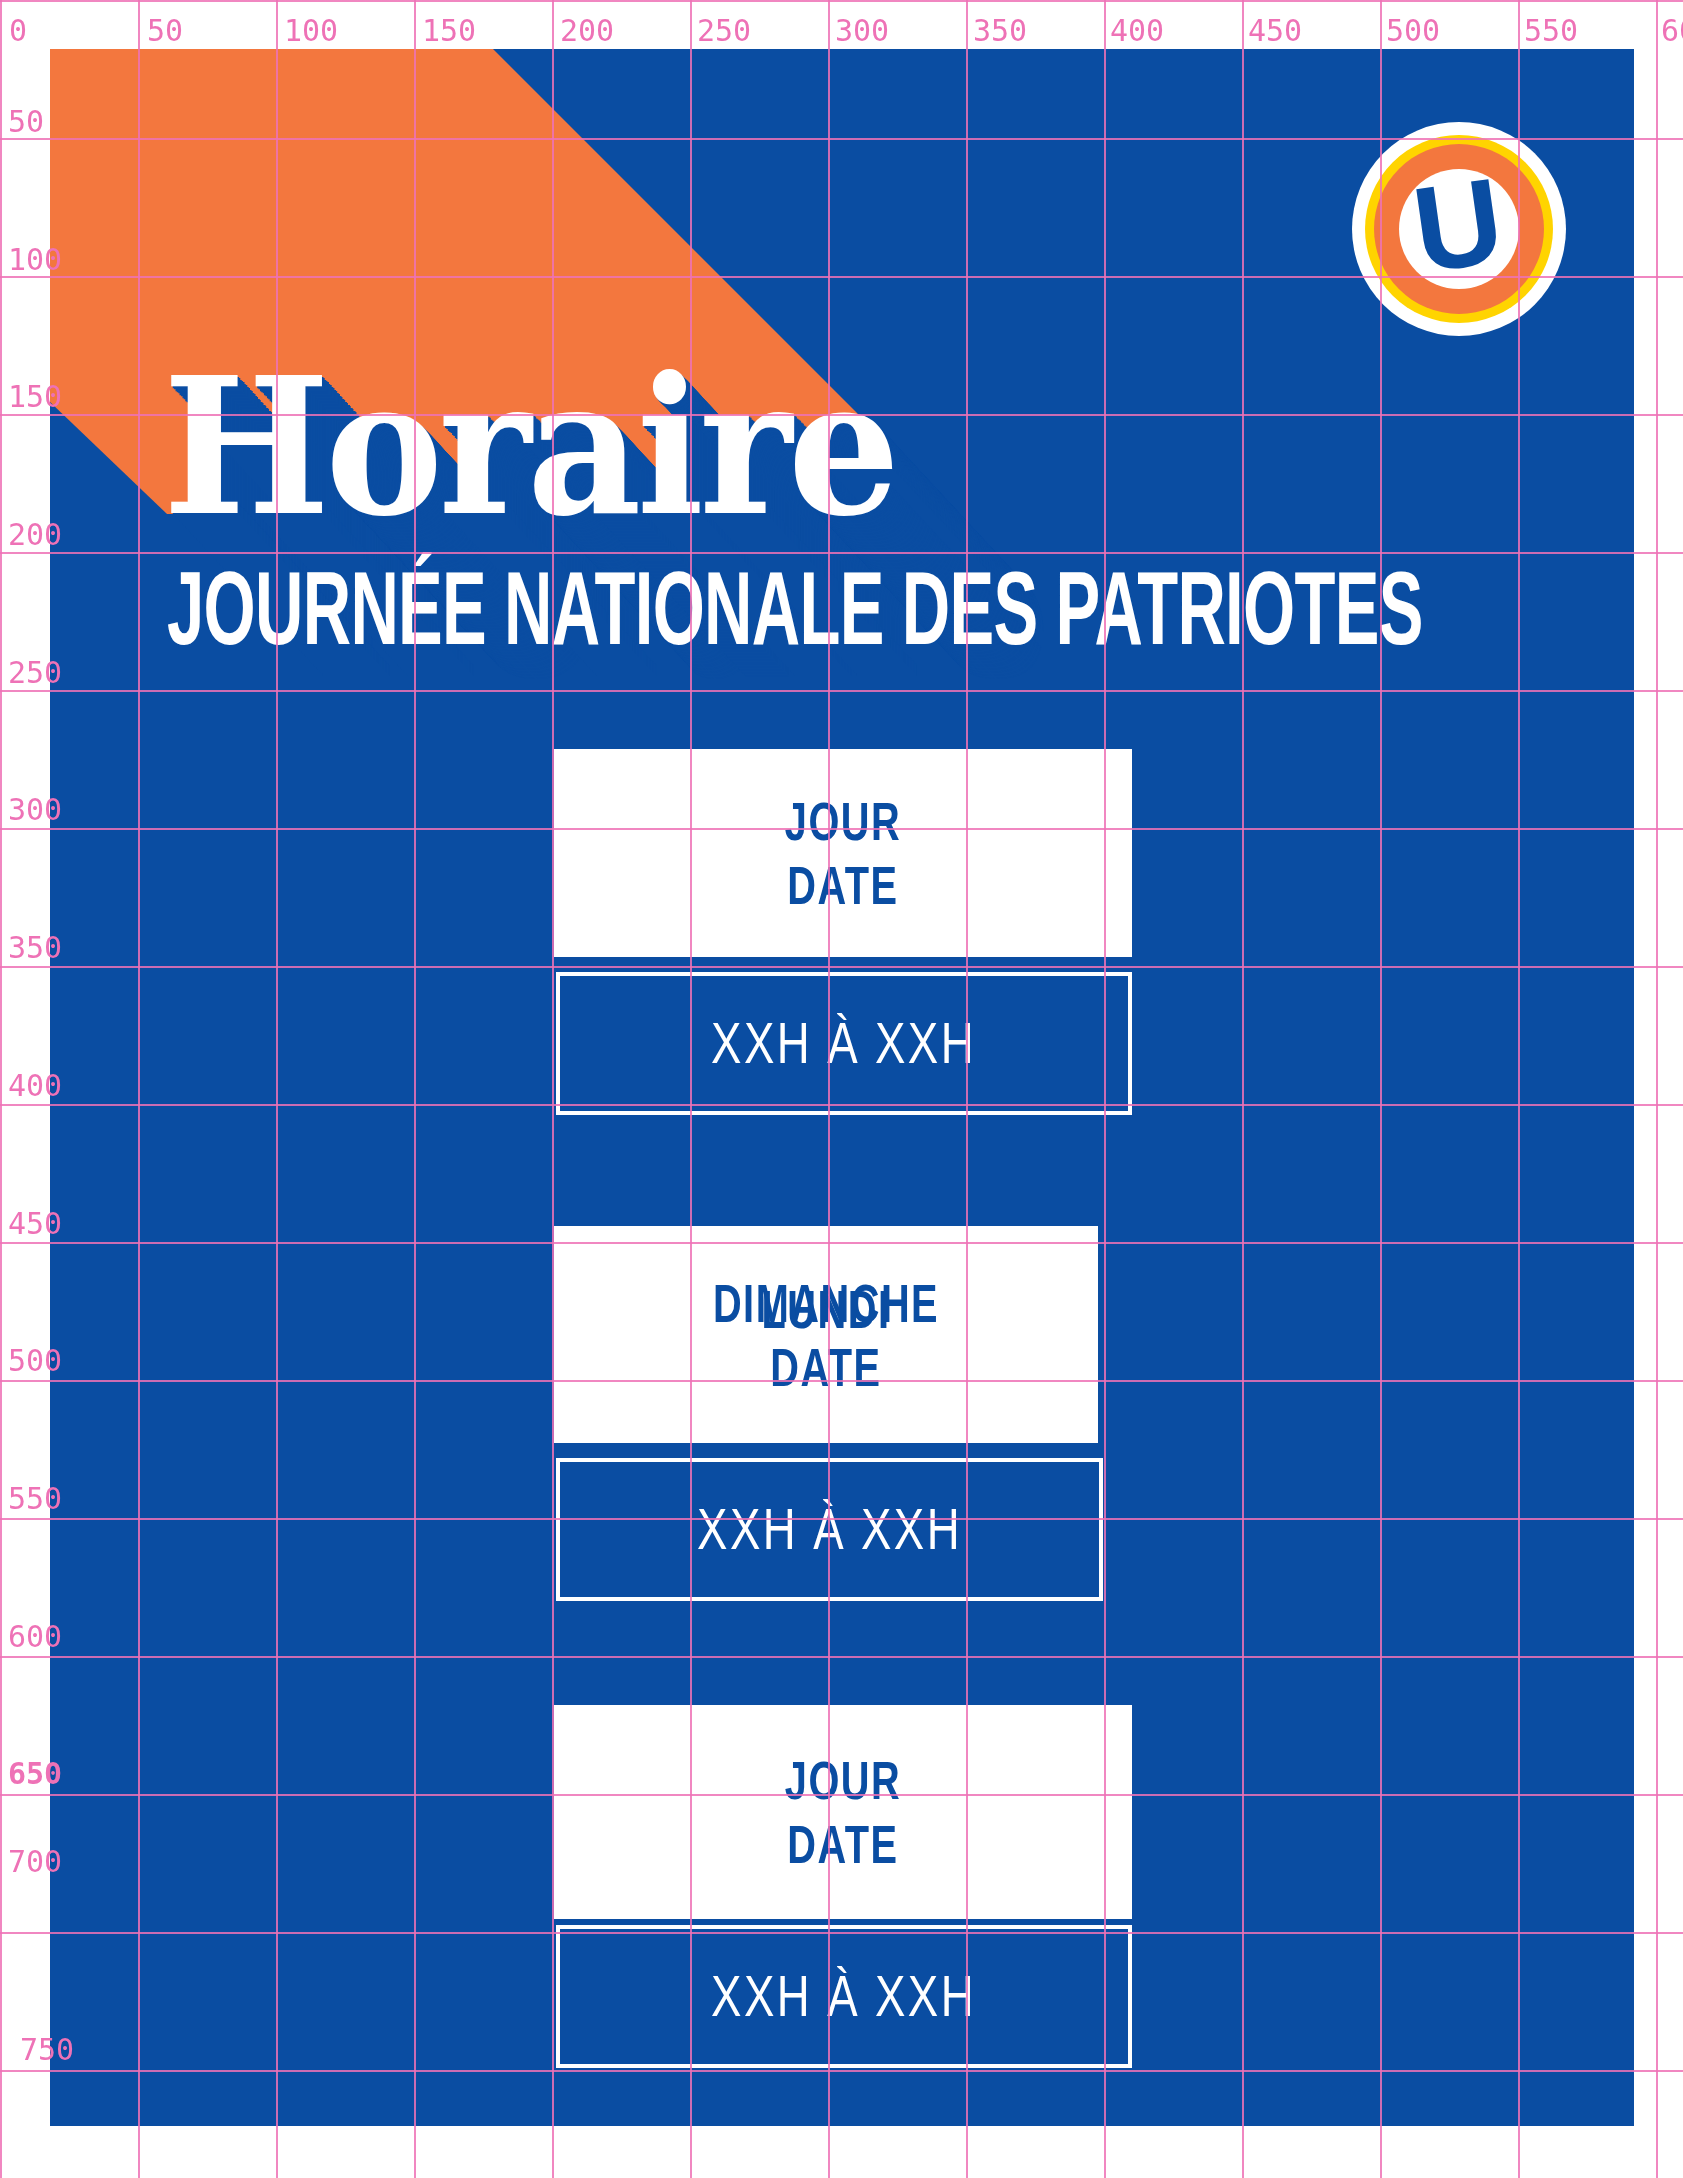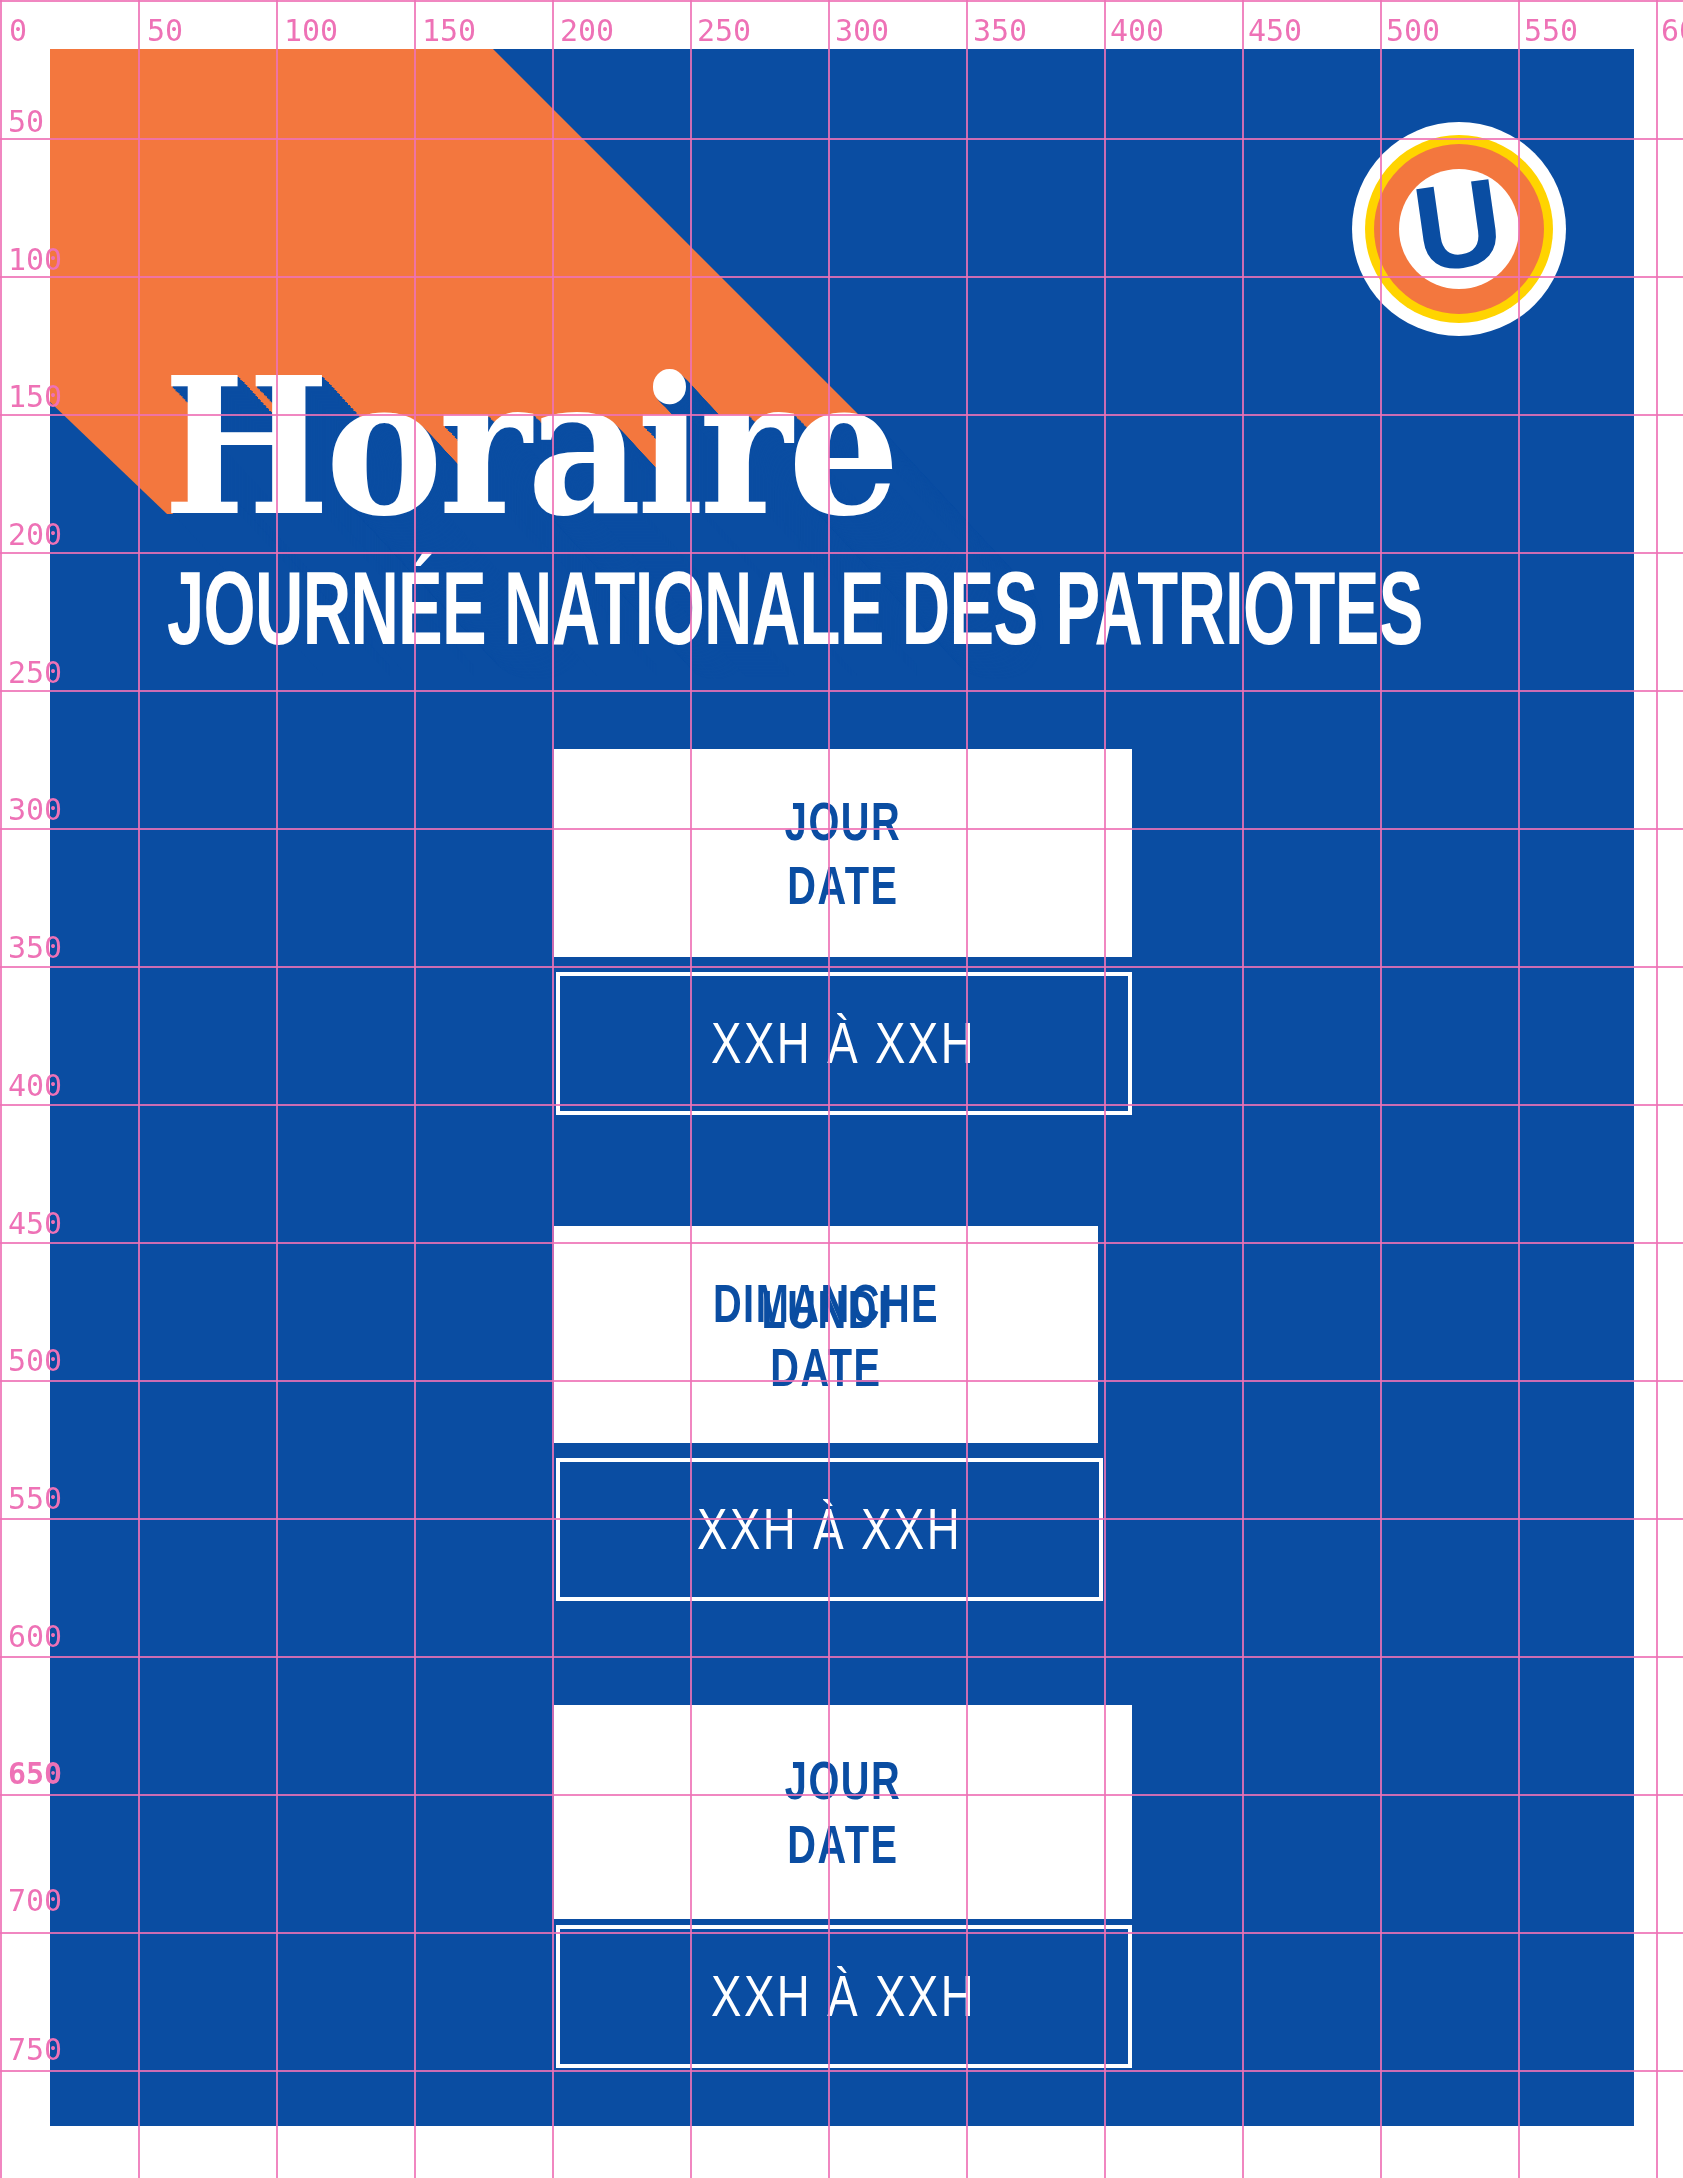--- a/index.html
+++ b/index.html
@@ -161,16 +161,16 @@
     <div class="ruler-label" style="left: 8px; top: 520px;">200</div>
     <div class="ruler-label" style="left: 8px; top: 658px;">250</div>
     <div class="ruler-label" style="left: 8px; top: 795px;">300</div>
     <div class="ruler-label" style="left: 8px; top: 933px;">350</div>
     <div class="ruler-label" style="left: 8px; top: 1071px;">400</div>
     <div class="ruler-label" style="left: 8px; top: 1209px;">450</div>
     <div class="ruler-label" style="left: 8px; top: 1346px;">500</div>
     <div class="ruler-label" style="left: 8px; top: 1484px;">550</div>
     <div class="ruler-label" style="left: 8px; top: 1622px;">600</div>
     <div class="ruler-label" style="left: 8px; top: 1759px; font-weight: bold;">650</div>
-    <div class="ruler-label" style="left: 8px; top: 1886px;">700</div>
-    <div class="ruler-label" style="left: 8px; top: 2035px;">750</div>
+    <div class="ruler-label" style="left: 8px; top: 1847px;">700</div>
+    <div class="ruler-label" style="left: 20px; top: 2035px;">750</div>
   </div>
 
 
 </body></html>

